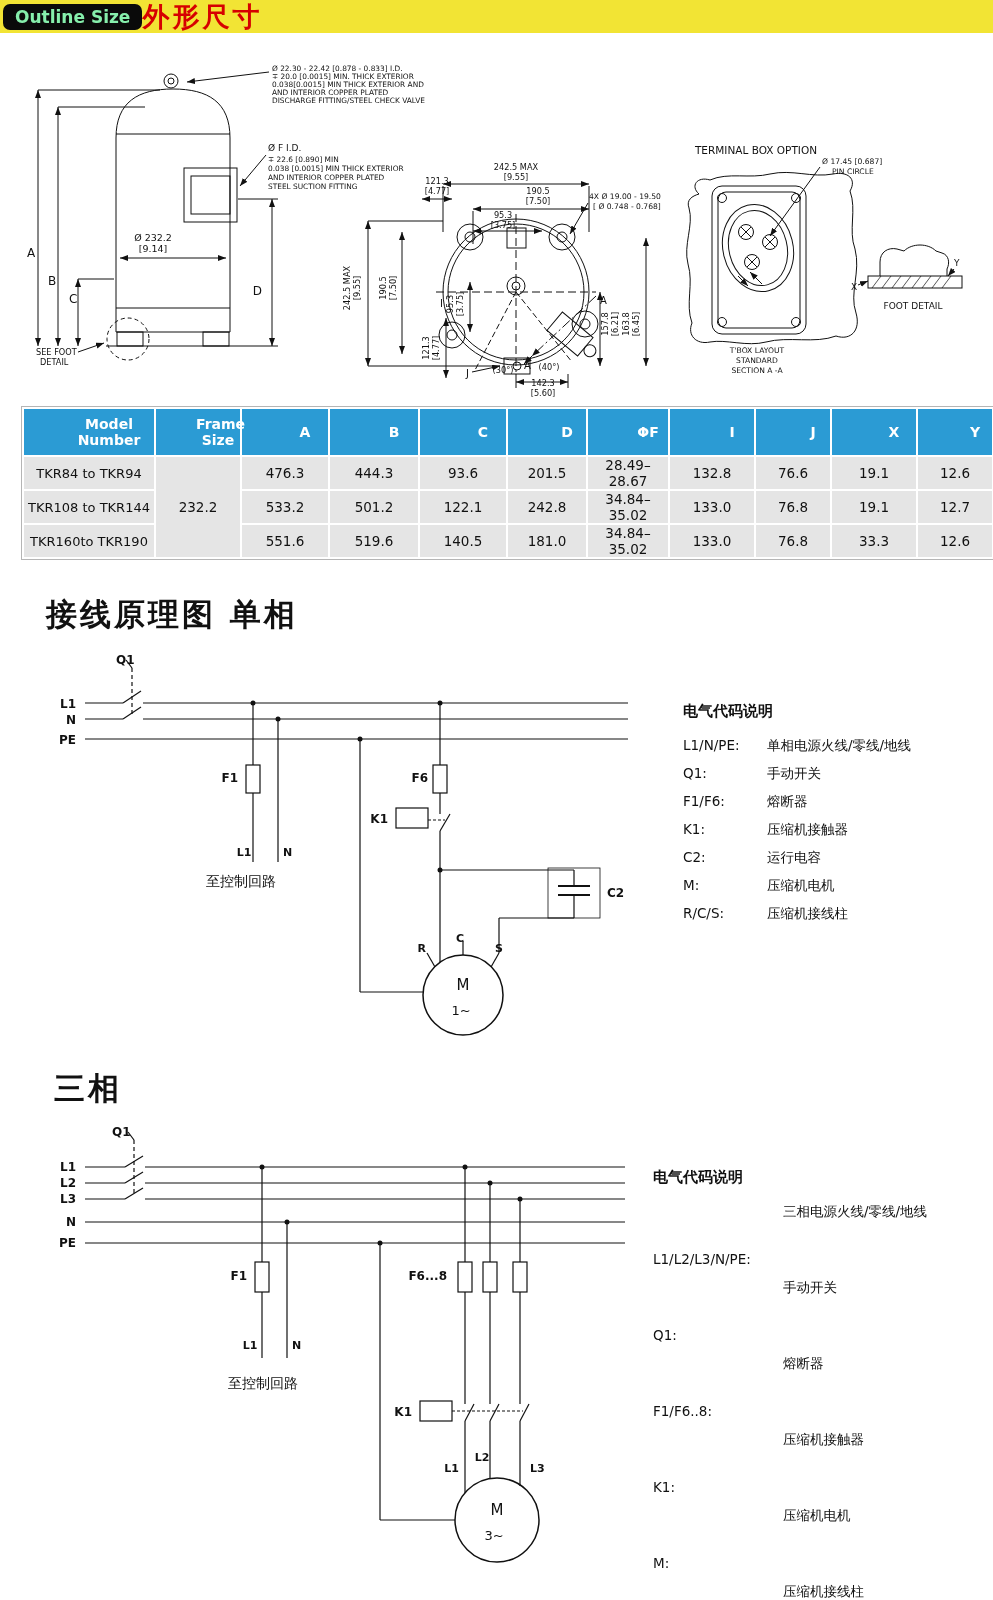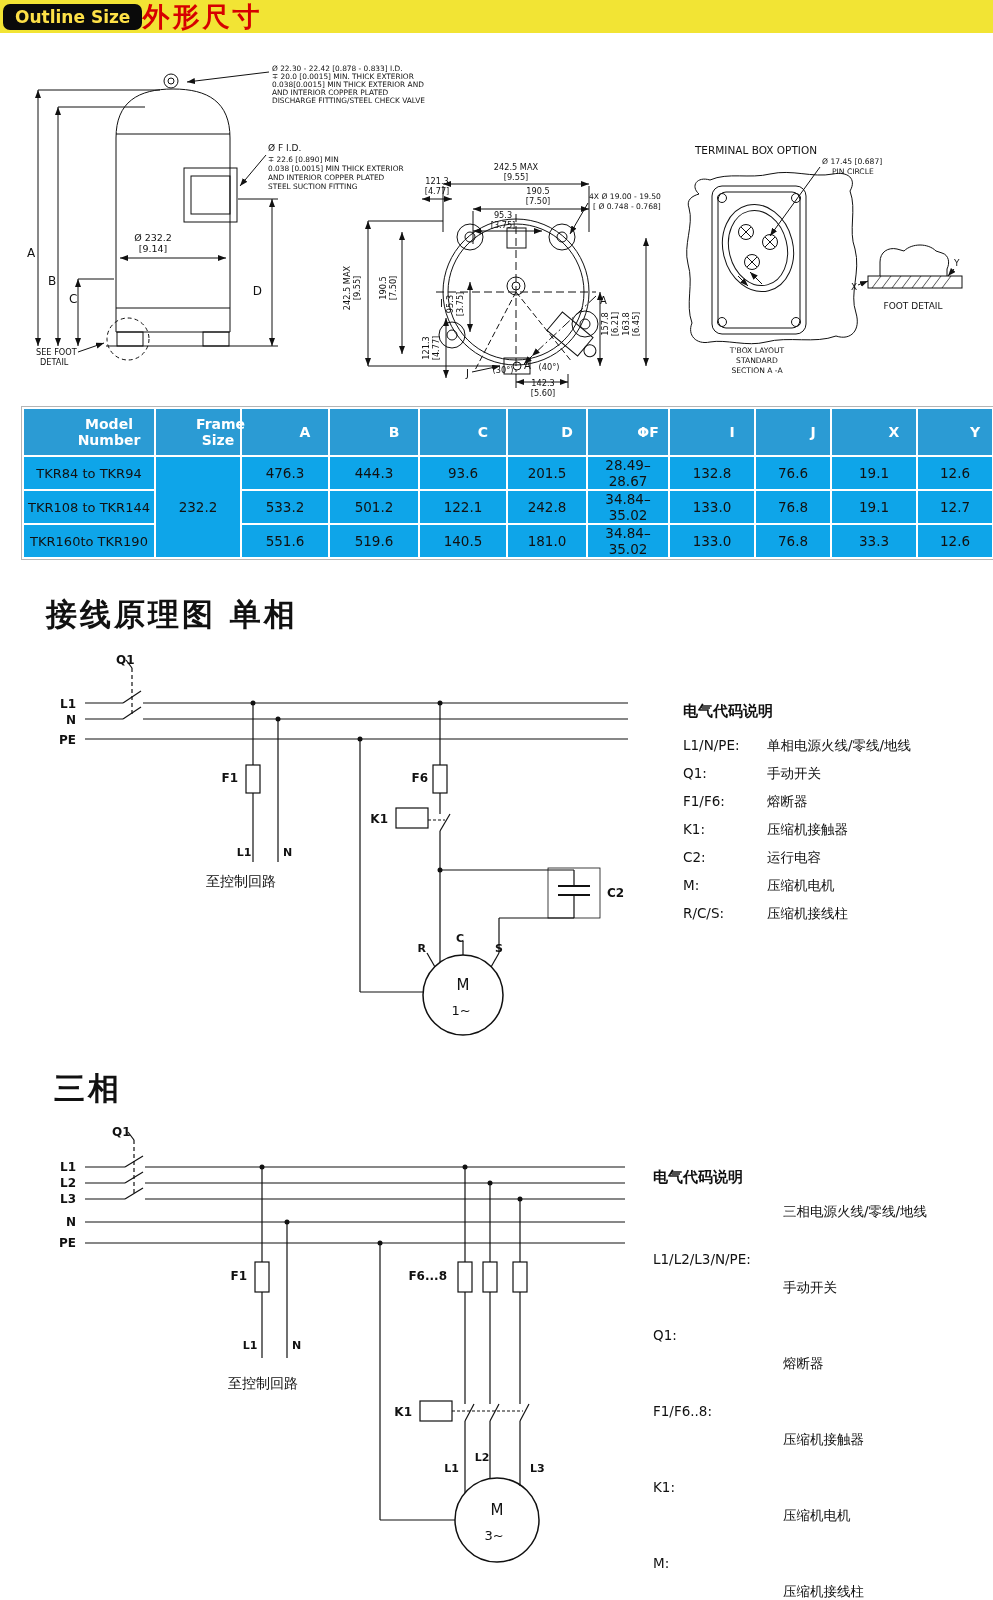--- a/index.html
+++ b/index.html
@@ -3,30 +3,30 @@
 <meta charset="utf-8">
 <style>
   * { margin:0; padding:0; box-sizing:border-box; }
   html,body { width:993px; height:1600px; background:#fff; position:relative;
     font-family:"DejaVu Sans","Liberation Sans",sans-serif; color:#111; }
   .abs { position:absolute; }
 
   
   .topbar { position:absolute; left:0; top:0; width:993px; height:33px;
     background:#f2e434; display:flex; align-items:center; }
-  .badge { background:#0a0a0a; color:#fde047; font-weight:bold; font-size:17px;
+  .badge { background:#0a0a0a; color:#86efac; font-weight:bold; font-size:17px;
     padding:3px 12px; border-radius:7px; margin-left:3px; white-space:nowrap; }
   .title-zh { color:#d60000; font-weight:bold; font-size:27px; 
     letter-spacing:3px; white-space:nowrap; }
 
   
   .dims { position:absolute; left:22px; top:407px; width:950px; table-layout:fixed;
     border-collapse:separate; border-spacing:2px; background:#fff; outline:1px solid #b5b5b5; }
   .dims th { background:#2b9bd4; color:#fff; font-weight:bold; font-size:14px; height:46px; text-align:center;padding-left:40px; }
-  .dims td { background:#0ea5e9; font-size:13.5px; height:24px; text-align:center; vertical-align:middle; }
+  .dims td { background:#e5e5e5; font-size:13.5px; height:24px; text-align:center; vertical-align:middle; }
   .dims td.model { font-size:13px; }
 
   
   svg text { font-family:"DejaVu Sans","Liberation Sans",sans-serif; fill:#111; }
   .t7  { font-size:7.4px; }
   .t75 { font-size:7.6px; }
   .t8  { font-size:8.2px; }
   .t9  { font-size:9px; }
   .t9a { font-size:9.5px; }
   .t10 { font-size:10px; }

